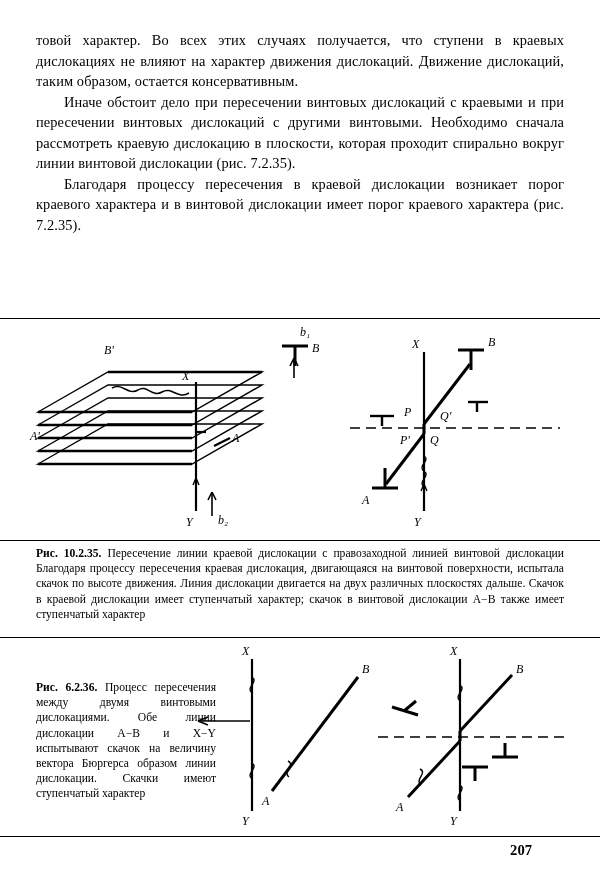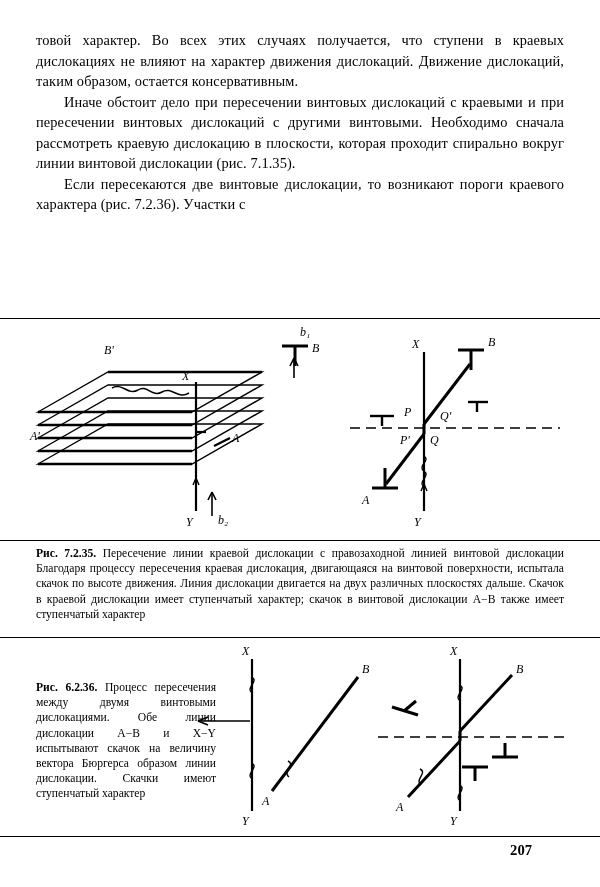--- a/index.html
+++ b/index.html
@@ -98,22 +98,22 @@
     font-size: 12px;
   }
 </style>
 </head>
 <body>
 
 <div class="page">
 
   <div class="textblock">
     <p class="para">товой характер. Во всех этих случаях получается, что ступени в краевых дислокациях не влияют на характер движения дислокаций. Движение дислокаций, таким образом, остается консервативным.</p>
-    <p class="para indent">Иначе обстоит дело при пересечении винтовых дислокаций с краевыми и при пересечении винтовых дислокаций с другими винтовыми. Необходимо сначала рассмотреть краевую дислокацию в плоскости, которая проходит спирально вокруг линии винтовой дислокации (рис. 7.1.35).</p>
-    <p class="para indent">Если пересекаются две винтовые дислокации, то возникают пороги краевого характера (рис. 7.2.36). Участки с</p>
+    <p class="para indent">Иначе обстоит дело при пересечении винтовых дислокаций с краевыми и при пересечении винтовых дислокаций с другими винтовыми. Необходимо сначала рассмотреть краевую дислокацию в плоскости, которая проходит спирально вокруг линии винтовой дислокации (рис. 7.2.35).</p>
+    <p class="para indent">Благодаря процессу пересечения в краевой дислокации возникает порог краевого характера и в винтовой дислокации имеет порог краевого характера (рис. 7.2.35).</p>
   </div>
 
   <div class="hr top1"></div>
   <div class="hr bot1"></div>
   <div class="hr bot2"></div>
   <div class="hr bot3"></div>
 
   <div class="fig1">
     <svg width="600" height="225" viewBox="0 0 600 225">
       <g stroke="#000" fill="none" stroke-width="1.4">
@@ -220,21 +220,21 @@
         <text x="440" y="104">Q'</text>
         <text x="400" y="128">P'</text>
         <text x="430" y="128">Q</text>
         <text x="362" y="188">A</text>
         <text x="414" y="210">Y</text>
       </g>
     </svg>
   </div>
 
   <div class="caption cap1">
-    <b>Рис. 7.2.35.</b>
+    <b>Рис. 10.2.35.</b>
     <span>Пересечение линии краевой дислокации с правозаходной линией винтовой дислокации Благодаря процессу пересечения краевая дислокация, двигающаяся на винтовой поверхности, испытала скачок по высоте движения. Линия дислокации двигается на двух различных плоскостях дальше. Скачок в краевой дислокации имеет ступенчатый характер; скачок в винтовой дислокации A−B также имеет ступенчатый характер</span>
   </div>
 
   <div class="fig2">
     <svg width="600" height="190" viewBox="0 0 600 190">
       <g stroke="#000" fill="none">
 
         <path d="M252 14 L252 166" stroke-width="2.2"></path>
         <path d="M272 146 L358 32" stroke-width="3"></path>
 

